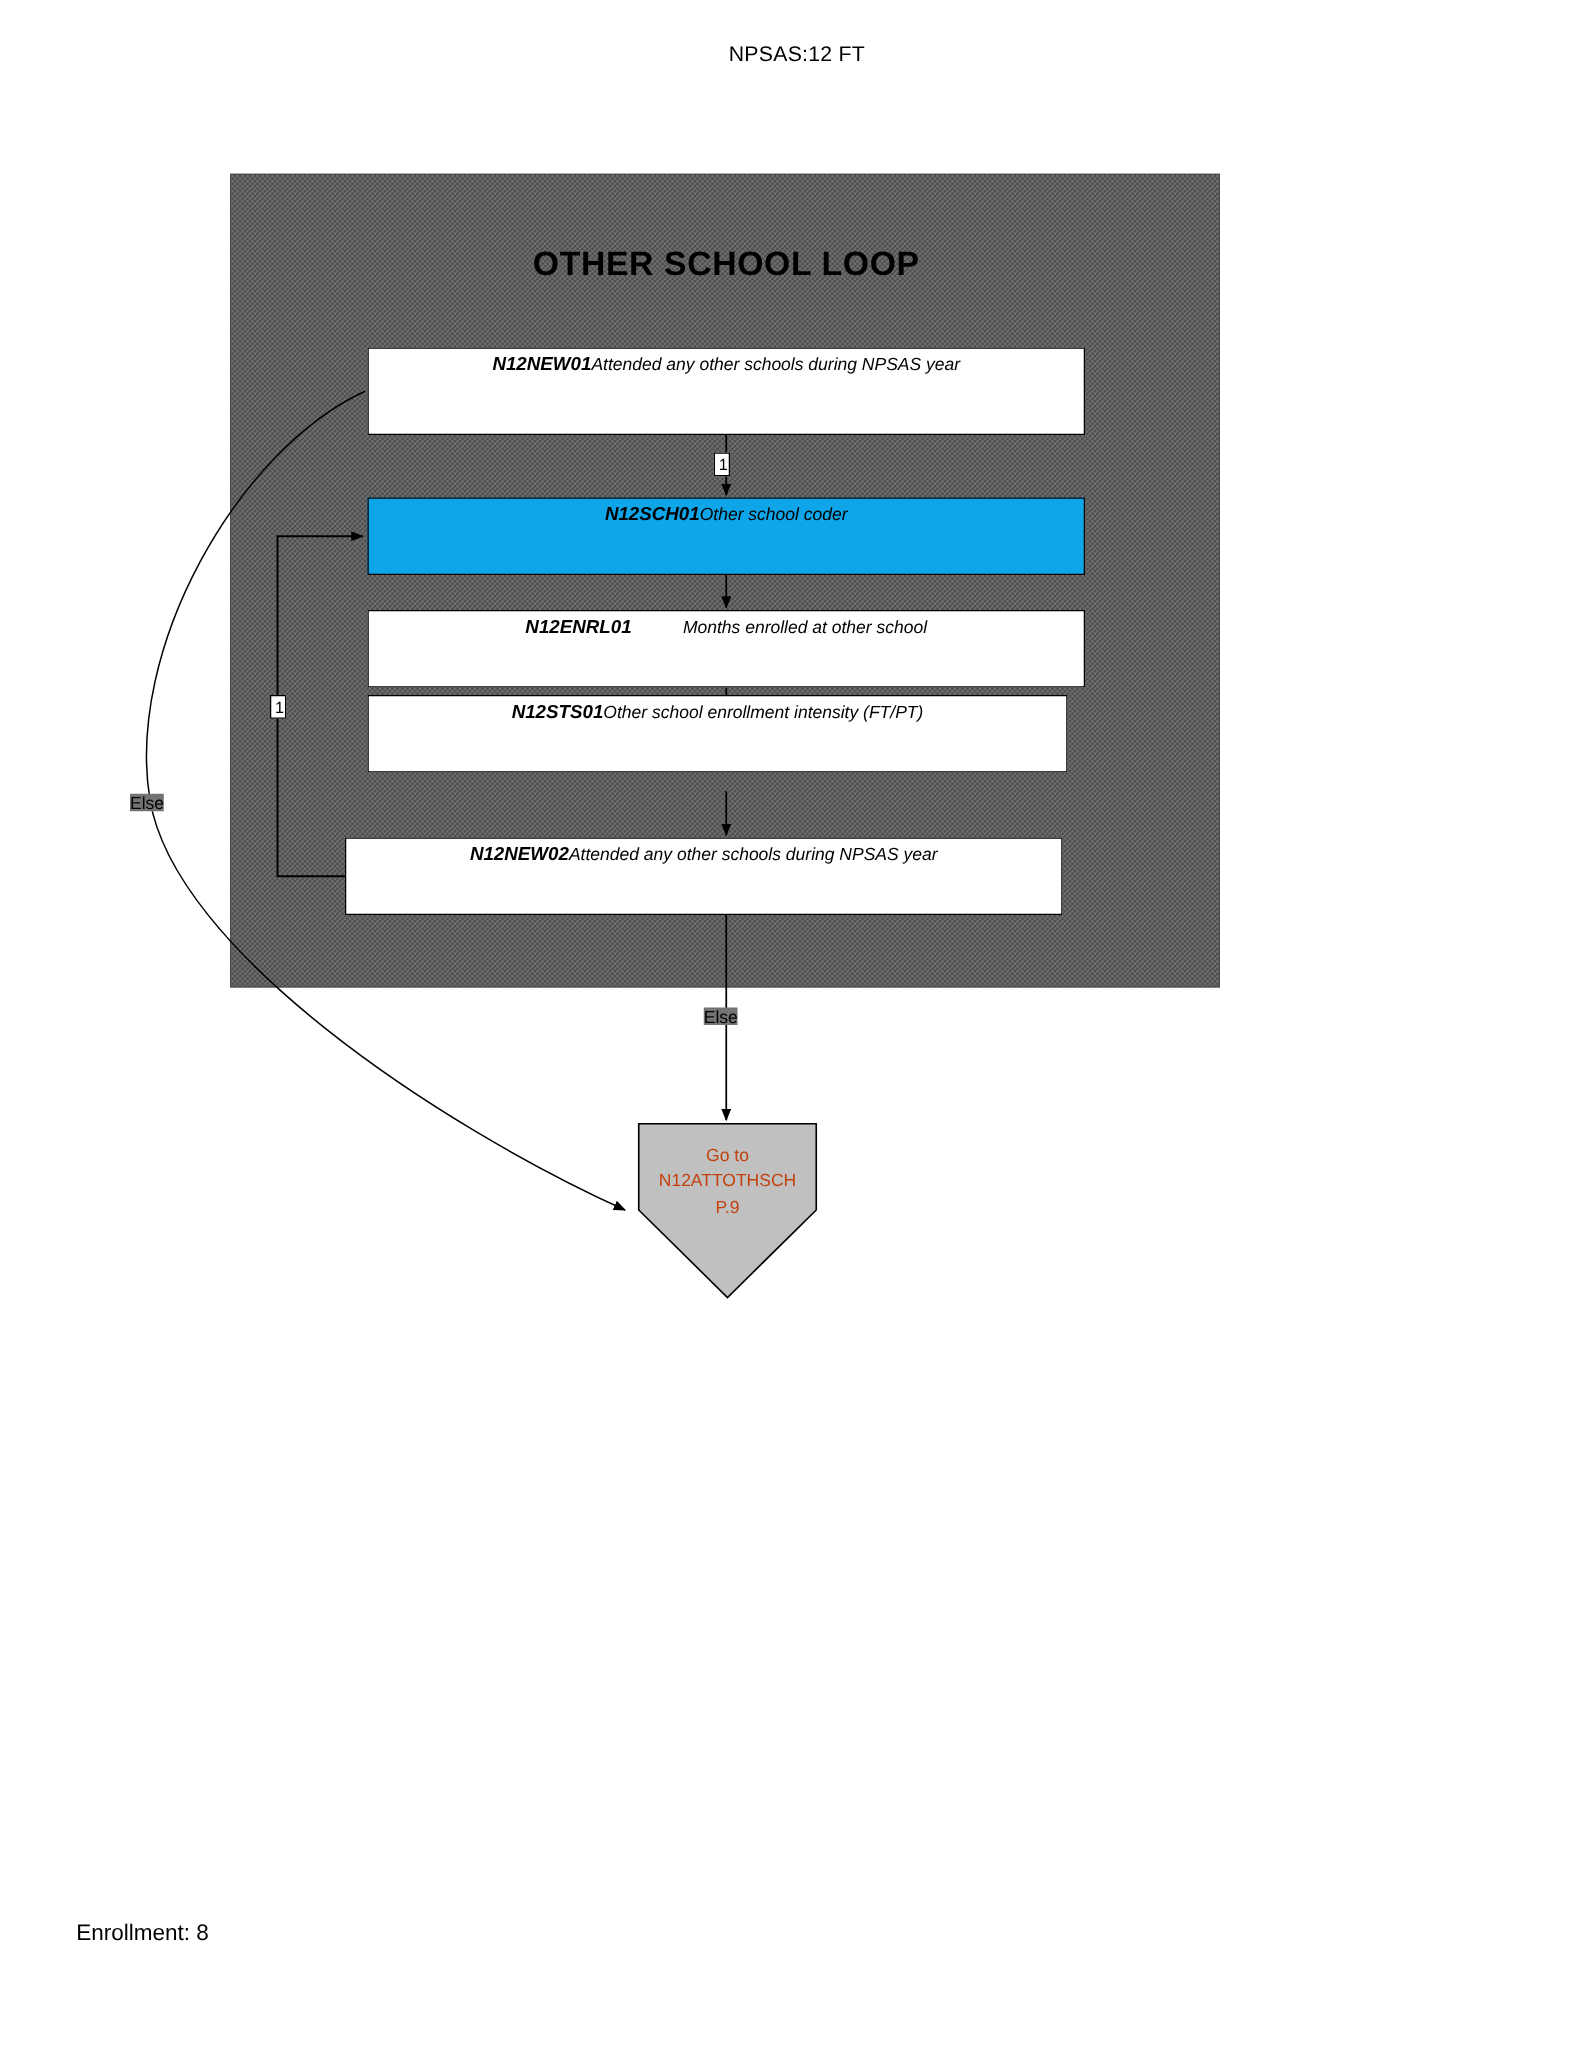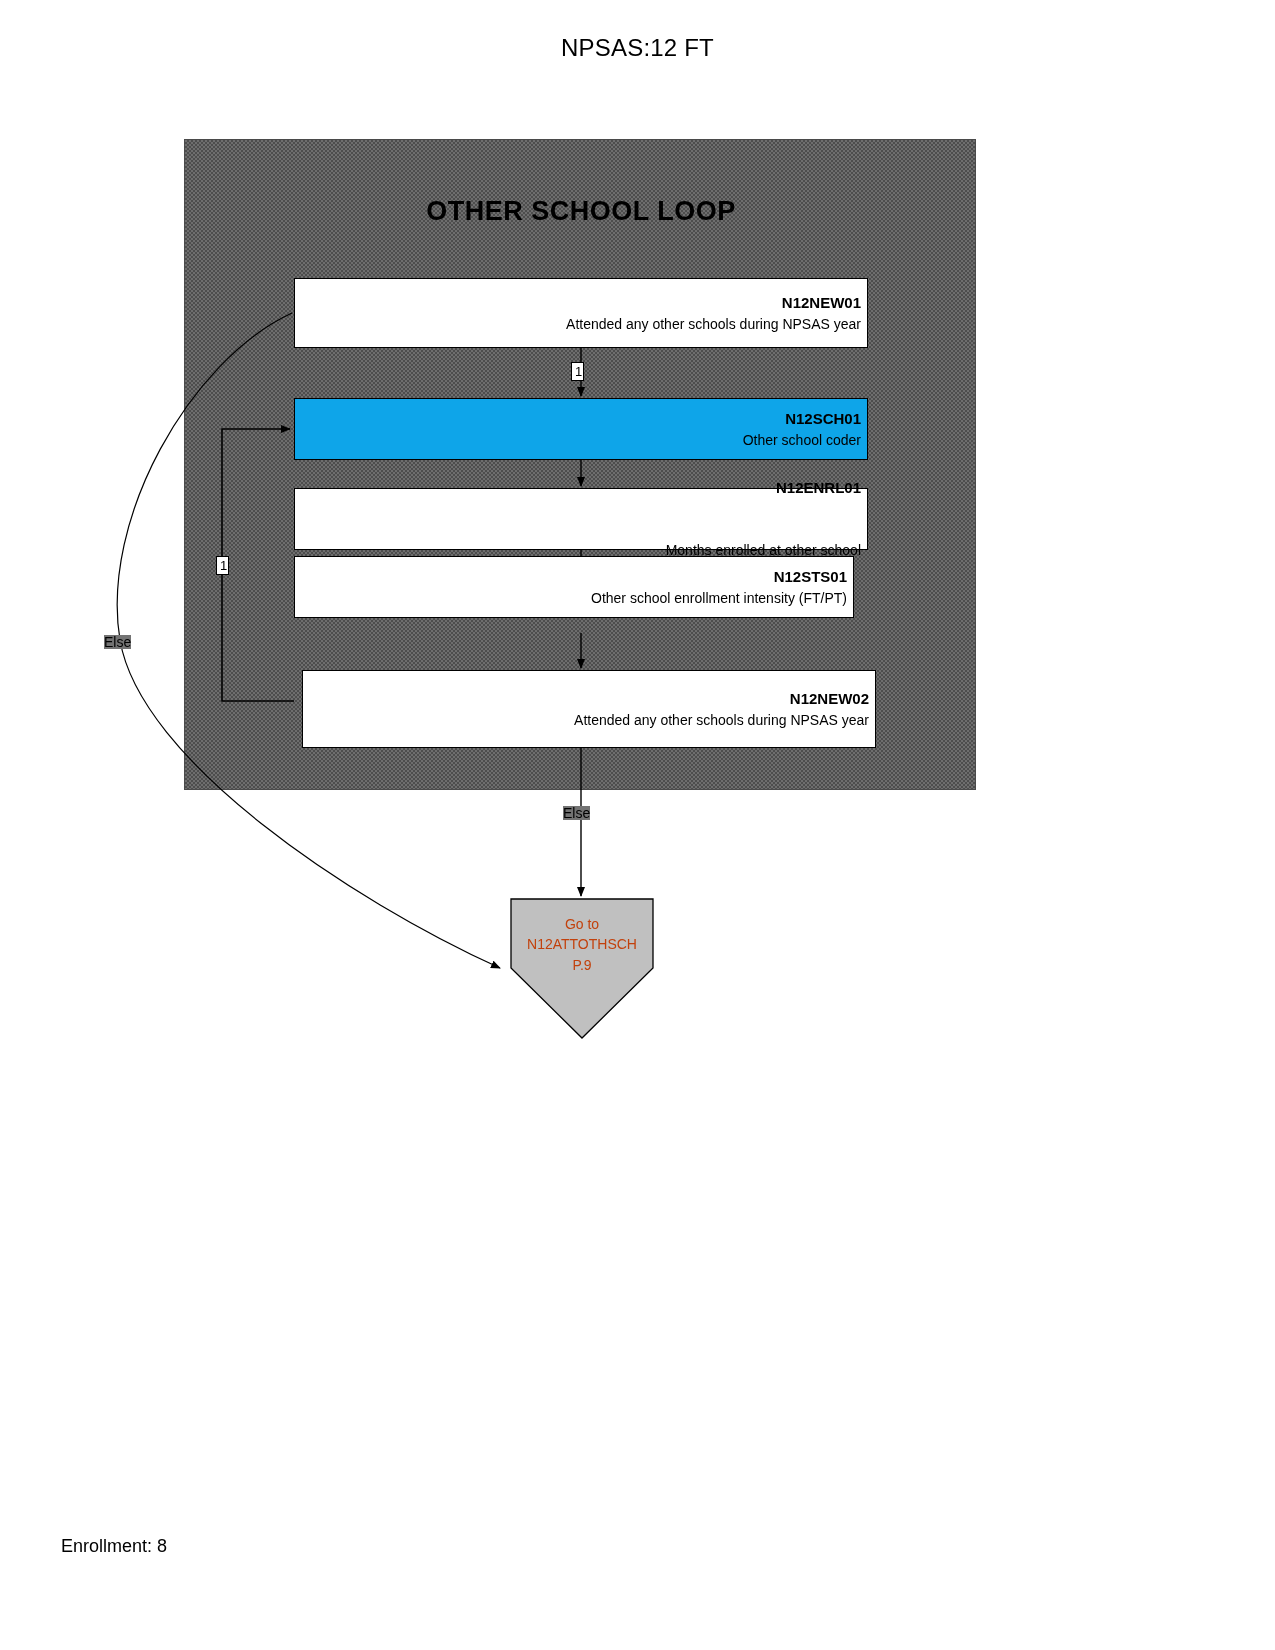--- a/index.html
+++ b/index.html
@@ -15,21 +15,21 @@
     color: #000000;
     overflow: hidden;
   }
 
   #page-title {
     position: absolute;
     left: 0;
     top: 34px;
     width: 1275px;
     text-align: center;
-    font-size: 24px;
+    font-size: 17px;
     letter-spacing: 0.2px;
     color: #000;
   }
 
   
   #loop-container {
     position: absolute;
     left: 184px;
     top: 139px;
     width: 792px;
@@ -56,44 +56,45 @@
     letter-spacing: 0.5px;
   }
 
   
   .node-box {
     position: absolute;
     box-sizing: border-box;
     border: 1px solid #000000;
     background: #ffffff;
     display: flex;
-    flex-direction: column;
-    align-items: flex-end;
+    flex-direction: row;
+    align-items: flex-start;
     justify-content: center;
     text-align: center;
     padding: 2px 6px;
+    font-style: italic;
   }
   .node-box.highlight { background: #0ea5e9; }
   .node-id {
     font-size: 15px;
     font-weight: bold;
     line-height: 1.45;
     color: #000;
   }
   .node-desc {
     font-size: 14px;
     line-height: 1.45;
     color: #000;
   }
 
   #box-new01  { left: 294px; top: 278px; width: 574px; height: 70px; }
   #box-sch01  { left: 294px; top: 398px; width: 574px; height: 62px; }
   #box-enrl01 { left: 294px; top: 488px; width: 574px; height: 62px; gap: 41px; }
   #box-sts01  { left: 294px; top: 556px; width: 560px; height: 62px; }
-  #box-new02  { left: 302px; top: 670px; width: 574px; height: 78px; }
+  #box-new02  { left: 276px; top: 670px; width: 574px; height: 62px; }
 
   
   #connectors {
     position: absolute;
     left: 0;
     top: 0;
     width: 1275px;
     height: 1650px;
     pointer-events: none;
   }

